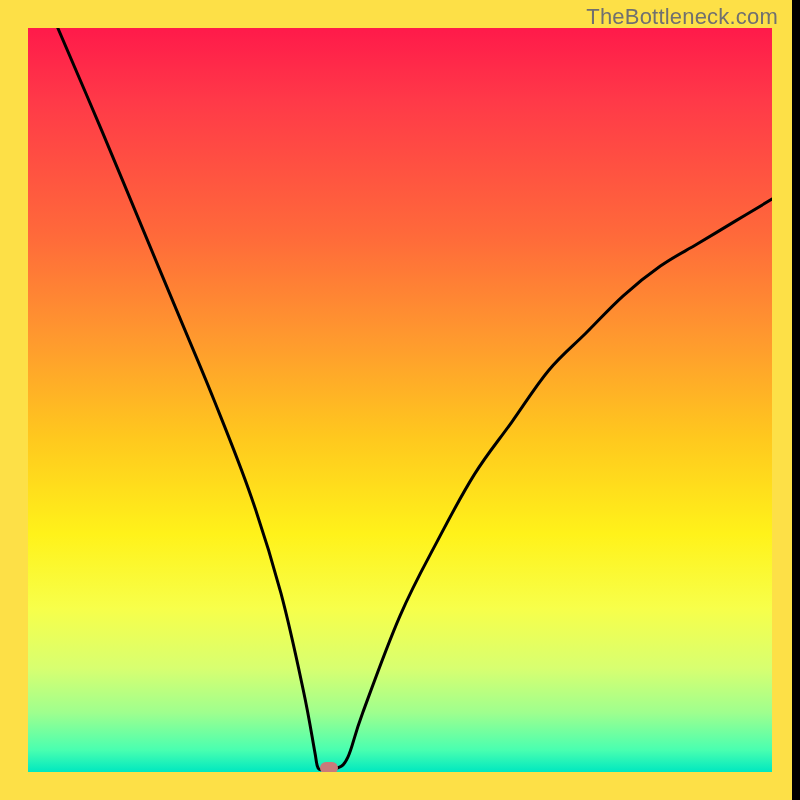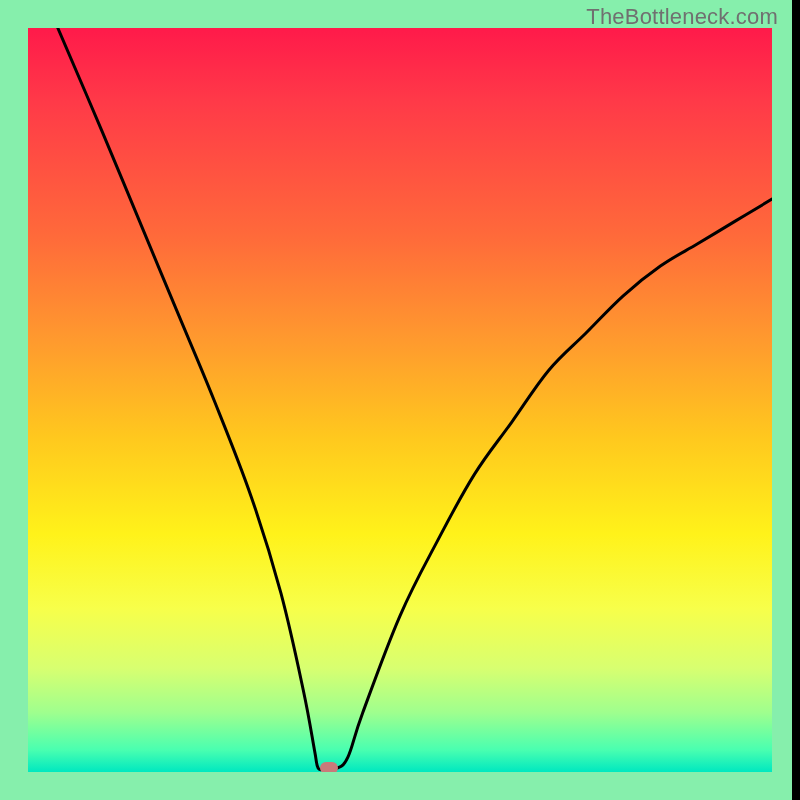--- a/index.html
+++ b/index.html
@@ -8,21 +8,21 @@
     width: 800px;
     height: 800px;
     overflow: hidden;
     background: #000;
     font-family: Arial, Helvetica, sans-serif;
   }
   .frame {
     position: relative;
     width: 792px;
     height: 800px;
-    background: #86efac;
+    background: #fde047;
   }
   .watermark {
     position: absolute;
     top: 4px;
     right: 14px;
     color: #707070;
     font-size: 22px;
     font-weight: 500;
     letter-spacing: 0.2px;
     z-index: 5;

